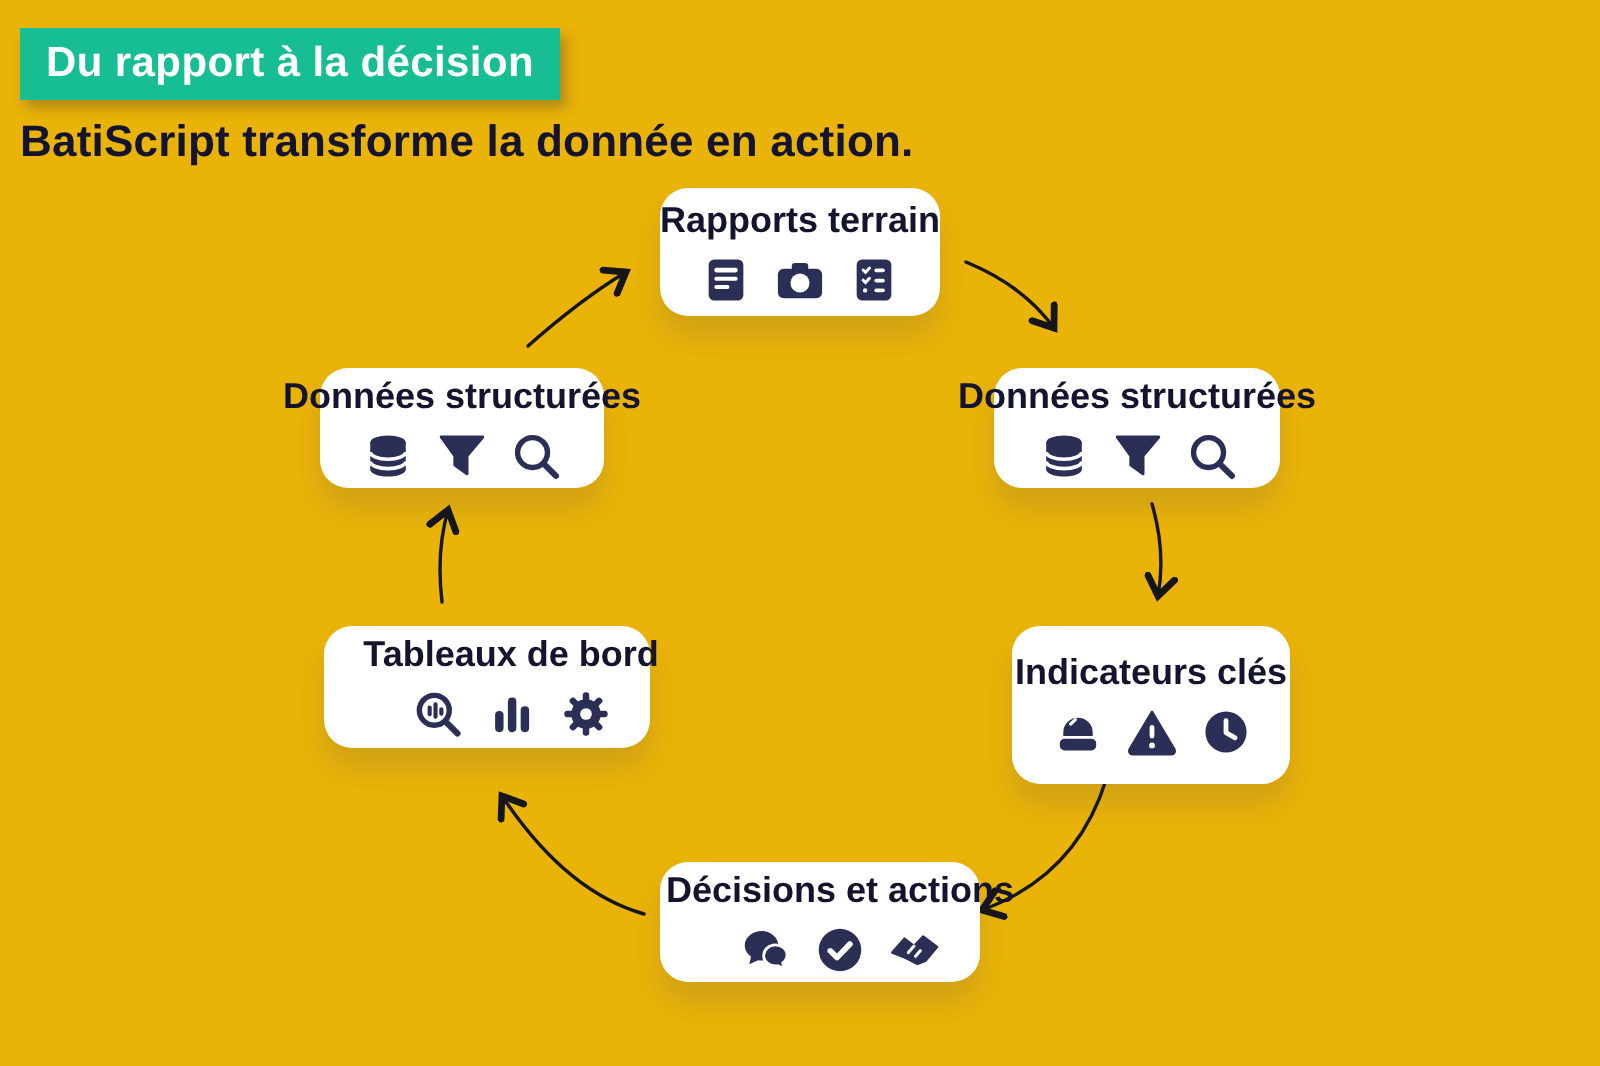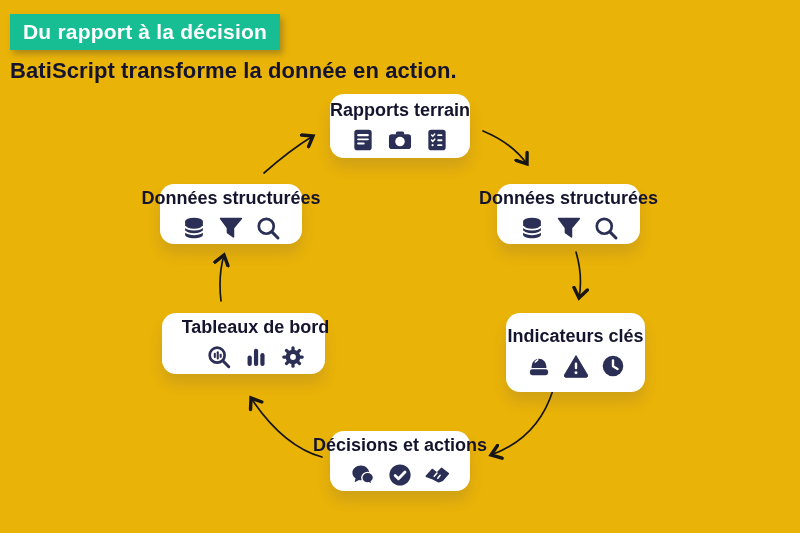--- a/index.html
+++ b/index.html
@@ -31,21 +31,21 @@
     display:flex;flex-direction:column;align-items:center;justify-content:center;
     gap:6px;
   }
   .card .title{font-weight:bold;font-size:18px;color:#14142e;white-space:nowrap;}
   .icons{display:flex;align-items:center;gap:11px;}
   svg.ic{width:26px;height:26px;display:block;}
 
   #card-top   {left:330px;top:94px;width:140px;height:64px;}
   #card-tr    {left:497px;top:184px;width:143px;height:60px;}
   #card-right {left:470px;top:313px;width:139px;height:79px;margin-left:36px;}
-  #card-bottom{left:330px;top:431px;width:140px;height:60px;}
+  #card-bottom{left:330px;top:431px;width:140px;height:60px;padding-left:20px;}
   #card-left  {left:162px;top:313px;width:139px;height:61px;padding-left:24px;}
   #card-tl    {left:160px;top:184px;width:142px;height:60px;}
 
   .arrows{position:absolute;left:0;top:0;width:800px;height:533px;pointer-events:none;}
 </style>
 </head>
 <body>
 
 <div class="canvas">
 

